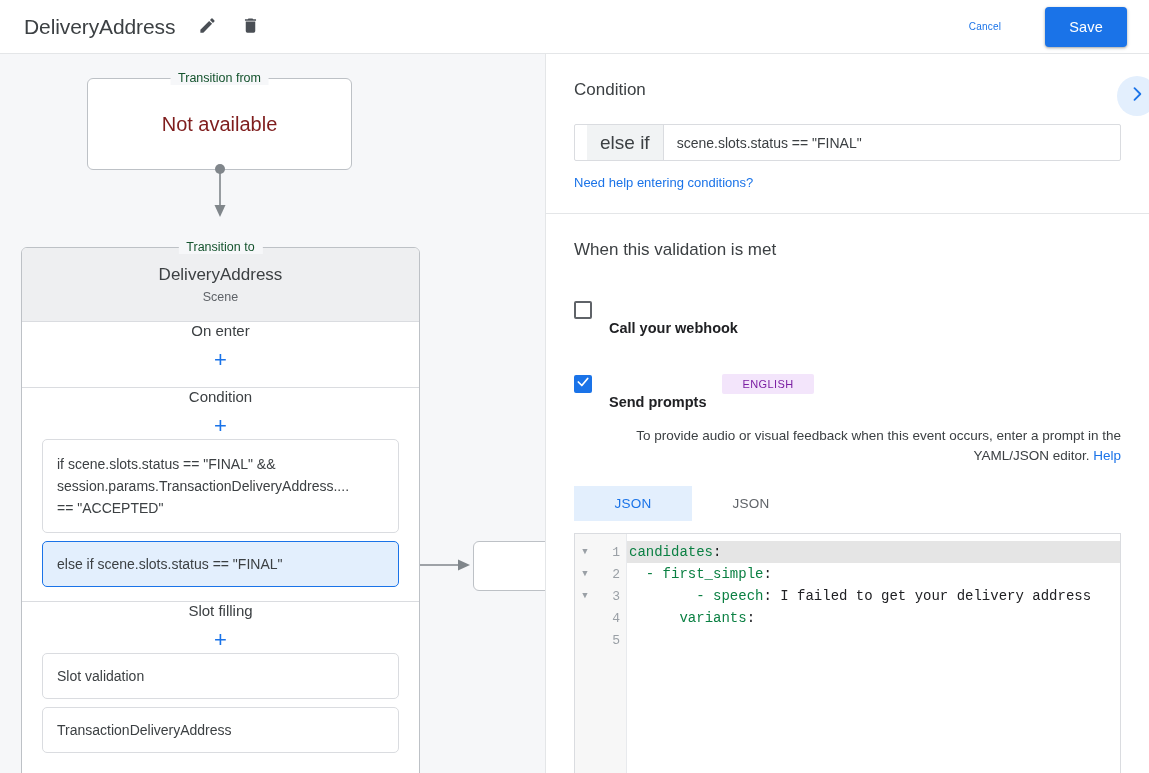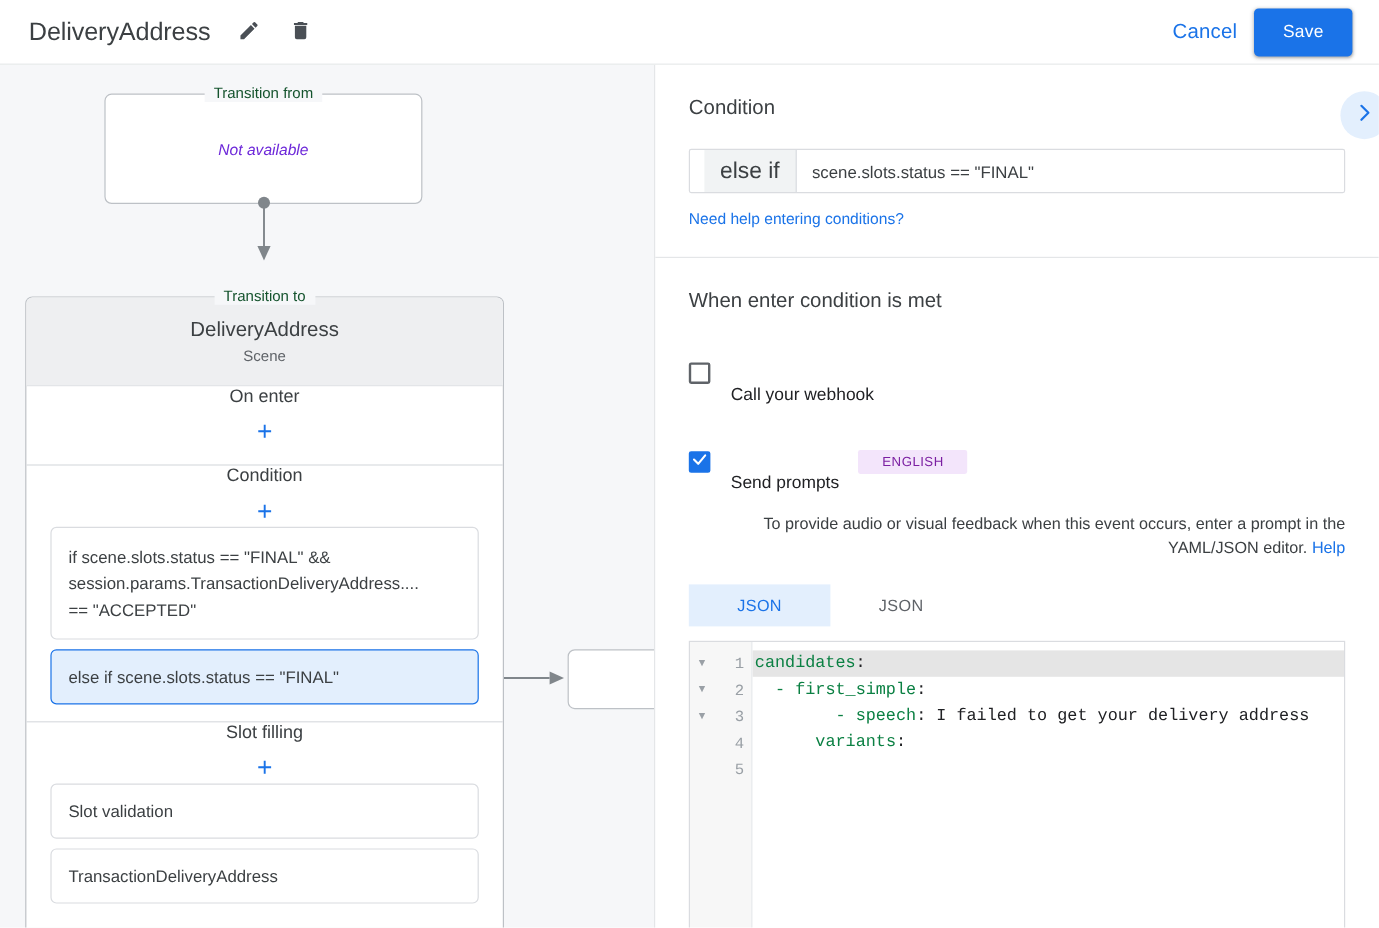--- a/index.html
+++ b/index.html
@@ -31,27 +31,27 @@
     width: 32px; height: 32px;
     display: flex; align-items: center; justify-content: center;
     border-radius: 50%;
     cursor: pointer;
     border: none; background: transparent; padding: 0;
   }
   .edit-btn { margin-left: 16px; }
   .delete-btn { margin-left: 11px; }
   .topbar-spacer { flex: 1; }
   .cancel-btn {
-    color: #1a73e8; font-size: 17px; font-weight: 500;
+    color: #1a73e8; font-size: 10px; font-weight: 500;
     background: transparent; border: none;
     padding: 8px 14px; border-radius: 4px; cursor: pointer;
     letter-spacing: 0.2px;
   }
   .save-btn {
-    margin-left: 0; margin-right: 22px;
+    margin-left: 30px; margin-right: 22px;
     background: #1a73e8; color: #ffffff;
     font-size: 14.5px; font-weight: 500;
     border: none; border-radius: 4px;
     padding: 0 24px; height: 40px; cursor: pointer;
     letter-spacing: 0.2px;
     box-shadow: 0 1px 2px rgba(60,64,67,.3), 0 1px 3px 1px rgba(60,64,67,.15);
   }
 
   
   .body-wrap {
@@ -87,21 +87,21 @@
     transform: translateX(-50%);
     background: #f6f7f9;
     padding: 0 8px;
     font-size: 12.5px;
     color: #14532d;
     white-space: nowrap;
   }
   .node-from-body {
     display: flex; align-items: center; justify-content: center;
     width: 100%; height: 100%;
-    font-size: 13px; color: #6d28d9; font-style: italic;
+    font-size: 20px; color: #7f1d1d;
   }
   .node-to-header {
     height: 74px;
     background: #eeeff1;
     border-radius: 5px 5px 0 0;
     border-bottom: 1px solid #dadce0;
     display: flex; flex-direction: column;
     align-items: center; justify-content: center;
   }
   .node-to-title { font-size: 17px; color: #3c4043; }
@@ -224,21 +224,21 @@
     border-radius: 2px;
     background: #ffffff;
     margin-right: 17px;
     flex: 0 0 auto;
     cursor: pointer;
   }
   .checkbox.on {
     background: #1a73e8; border-color: #1a73e8;
     display: flex; align-items: center; justify-content: center;
   }
-  .check-label { font-size: 14.5px; color: #202124; font-weight: 400; margin-top: 36px; }
+  .check-label { font-size: 14.5px; color: #202124; font-weight: 700; margin-top: 36px; }
   .badge {
     margin-left: 16px;
     background: #f3e5fb;
     color: #7b1fa2;
     font-size: 11px;
     letter-spacing: 0.4px;
     padding: 4px 20px;
     border-radius: 2px;
     font-weight: 500;
   }
@@ -403,21 +403,21 @@
 
       <div class="cond-row">
         <div class="cond-prefix">else if</div>
         <input class="cond-input" type="text" value="scene.slots.status == &quot;FINAL&quot;" style="">
       </div>
 
       <a class="link">Need help entering conditions?</a>
     </div>
 
     <div class="panel-section nb">
-      <div class="panel-h">When enter condition is met</div>
+      <div class="panel-h">When this validation is met</div>
 
       <div class="check-row">
         <div class="checkbox"></div>
         <div class="check-label">Call your webhook</div>
       </div>
 
       <div class="check-row">
         <div class="checkbox on">
           <span>
             <svg width="14" height="14" viewBox="0 0 24 24" fill="none" stroke="#ffffff" stroke-width="3" stroke-linecap="round" stroke-linejoin="round">

